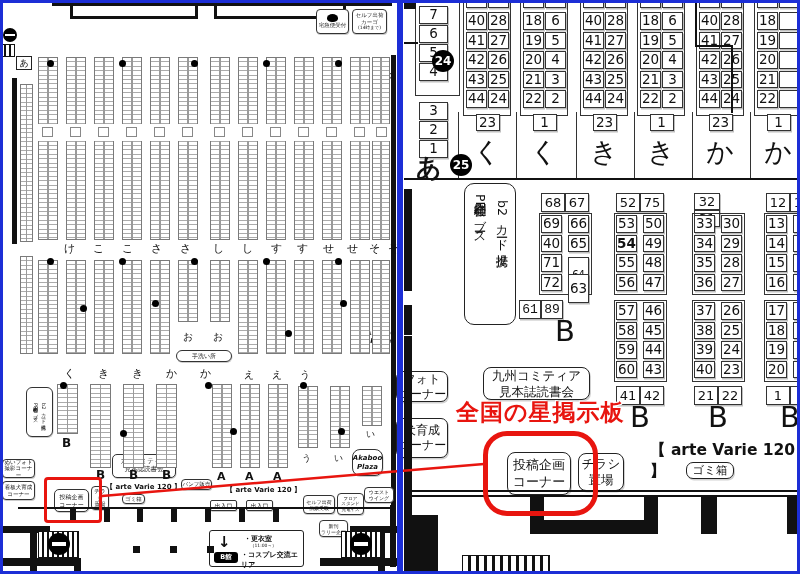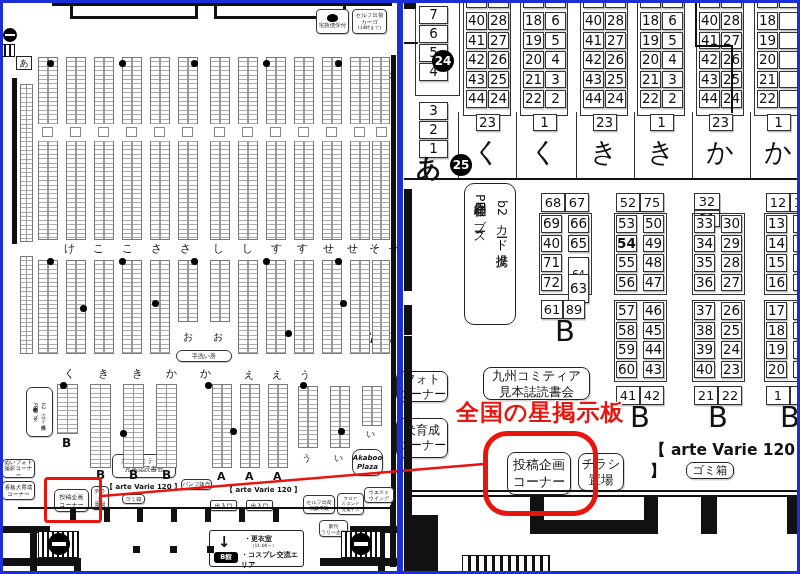--- a/index.html
+++ b/index.html
@@ -292,21 +292,21 @@
     </div>
     <div class="abs outline" style="left: 538.5px; top: 213px; width: 53px; height: 81.5px;"></div>
     <div class="abs cell" style="left: 541px; top: 215px; width: 21px; height: 17.5px; font-size: 13.5px;">69</div>
     <div class="abs cell" style="left: 541px; top: 234.6px; width: 21px; height: 17.5px; font-size: 13.5px;">40</div>
     <div class="abs cell" style="left: 541px; top: 254.2px; width: 21px; height: 17.5px; font-size: 13.5px;">71</div>
     <div class="abs cell" style="left: 541px; top: 273.8px; width: 21px; height: 17.5px; font-size: 13.5px;">72</div>
     <div class="abs cell" style="left: 568px; top: 215px; width: 21px; height: 17.5px; font-size: 13.5px;">66</div>
     <div class="abs cell" style="left: 568px; top: 234.6px; width: 21px; height: 17.5px; font-size: 13.5px;">65</div>
     <div class="abs cell" style="left: 568px; top: 257px; width: 21px; height: 35px; font-size: 10px;">64</div>
     <div class="abs cell" style="left: 568px; top: 273.8px; width: 21px; height: 29px; font-size: 13.5px;">63</div>
-    <div class="abs" style="left: 541px; top: 300px; width: 44px; height: 17px; display: flex;">
+    <div class="abs" style="left: 519px; top: 300px; width: 44px; height: 17px; display: flex; font-family: Liberation Mono, monospace;">
       <div class="jcell" style="width: 24px; height: 17px;">61</div>
       <div class="jcell" style="width: 24px; height: 17px;">89</div>
     </div>
     <div class="abs blabel" style="left: 541px; top: 318px; width: 48px; height: 26px;">B</div>
     <div class="abs" style="left: 616px; top: 193px; width: 48px; height: 17px; display: flex;">
       <div class="jcell" style="width: 24px; height: 17px;">52</div>
       <div class="jcell" style="width: 24px; height: 17px;">75</div>
     </div>
     <div class="abs outline" style="left: 613.5px; top: 213px; width: 53px; height: 81.5px;"></div>
     <div class="abs cell" style="left: 616px; top: 215px; width: 21px; height: 17.5px; font-size: 13.5px;">53</div>

